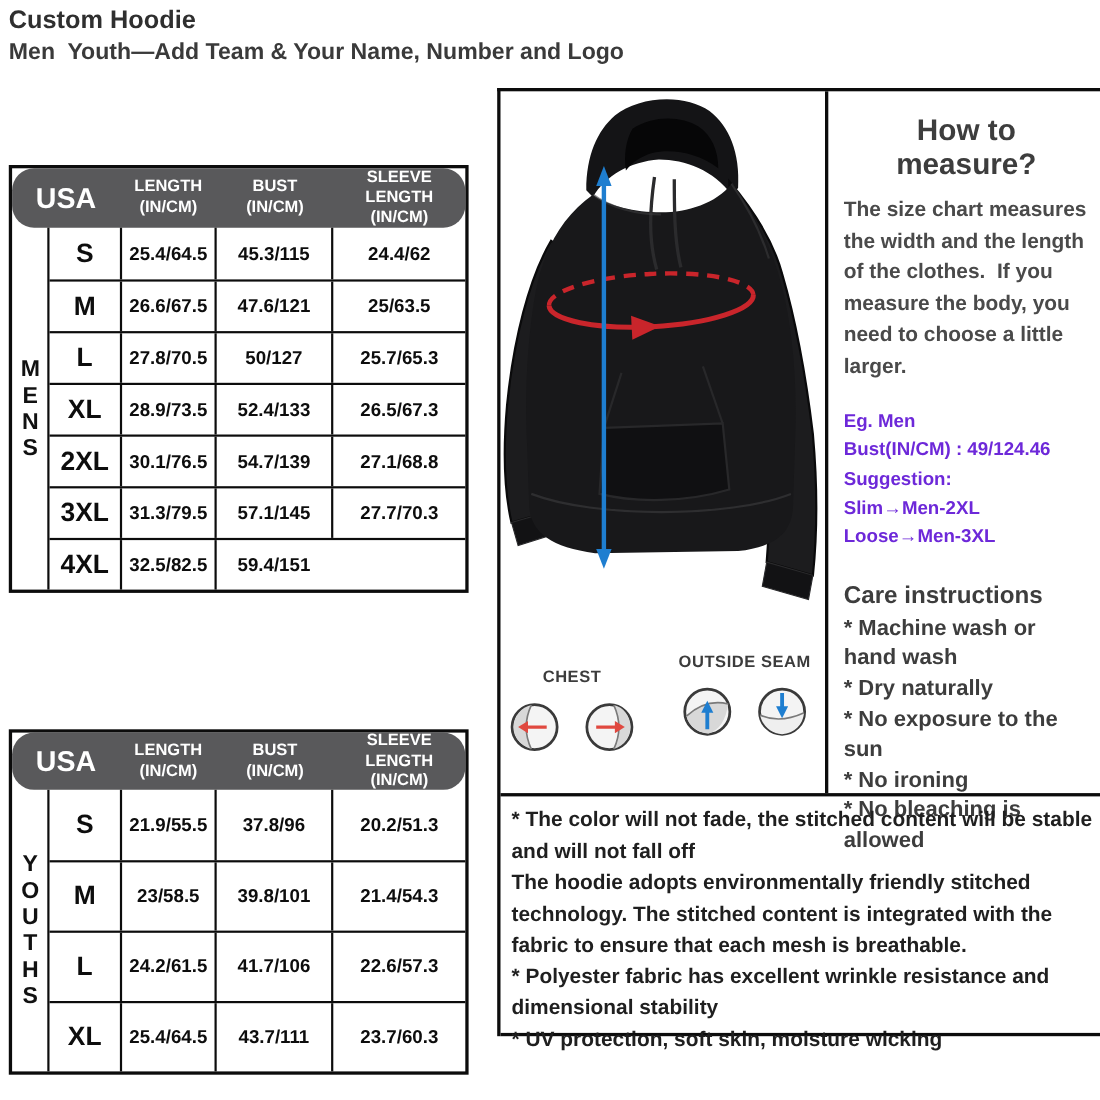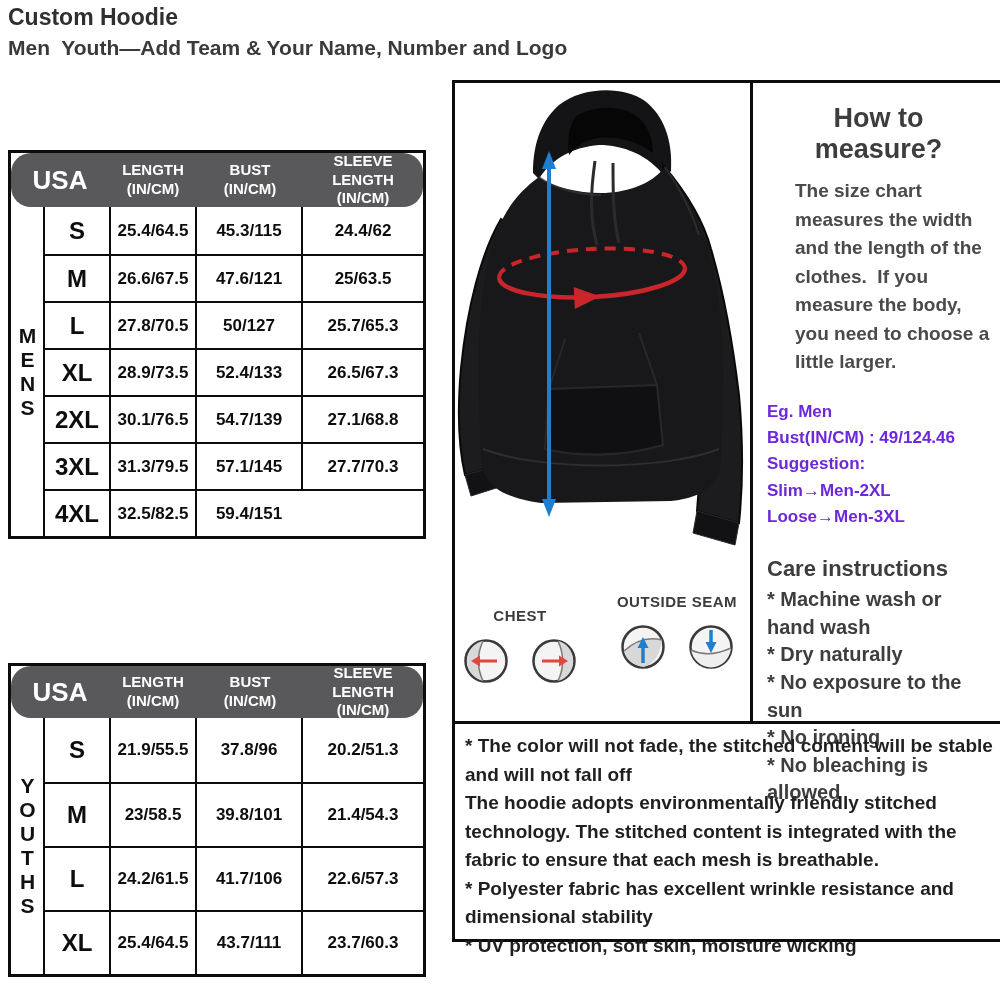--- a/index.html
+++ b/index.html
@@ -41,21 +41,21 @@
   #youth-table .t-row{height:64px;}
 
   
   .right-panel{position:absolute;left:452px;top:80px;width:548px;height:862px;border-top:3px solid #0c0c0c;border-left:3px solid #0c0c0c;}
   .hoodie-panel{position:absolute;left:0;top:0;width:298px;height:638px;border-right:3px solid #0c0c0c;}
   .measure-panel{position:absolute;left:298px;top:0;right:0;height:534px;padding:14px 10px 0 14px;}
   .description-box{position:absolute;left:0;right:0;top:638px;bottom:0;border-top:3px solid #0c0c0c;border-bottom:3px solid #0c0c0c;padding:8px 6px 6px 10px;}
 
   
   .measure-heading{text-align:center;font-size:27px;font-weight:700;color:#3d3d3d;margin:6px 0 12px 0;}
-  .measure-body{font-size:19px;font-weight:700;color:#4a4a4a;line-height:1.5;white-space:pre-wrap;margin-left:28px;}
+  .measure-body{font-size:19px;font-weight:700;color:#4a4a4a;line-height:1.5;white-space:pre-wrap;}
   .example-block{margin-top:22px;font-size:17px;font-weight:700;color:#6d28d9;line-height:1.55;}
   .care-heading{margin-top:26px;font-size:22px;font-weight:700;color:#3d3d3d;}
   .care-list{margin-top:4px;font-size:20px;font-weight:700;color:#3d3d3d;line-height:1.38;}
   .care-list div{margin:0;}
 
   
   .icon-group{position:absolute;text-align:center;}
   .icon-group .grp-label{font-size:15px;font-weight:700;letter-spacing:.5px;color:#3c3c3c;margin-bottom:14px;}
   .icon-row{display:flex;justify-content:center;gap:22px;}
   #chest-group{left:2px;top:524px;width:126px;}

